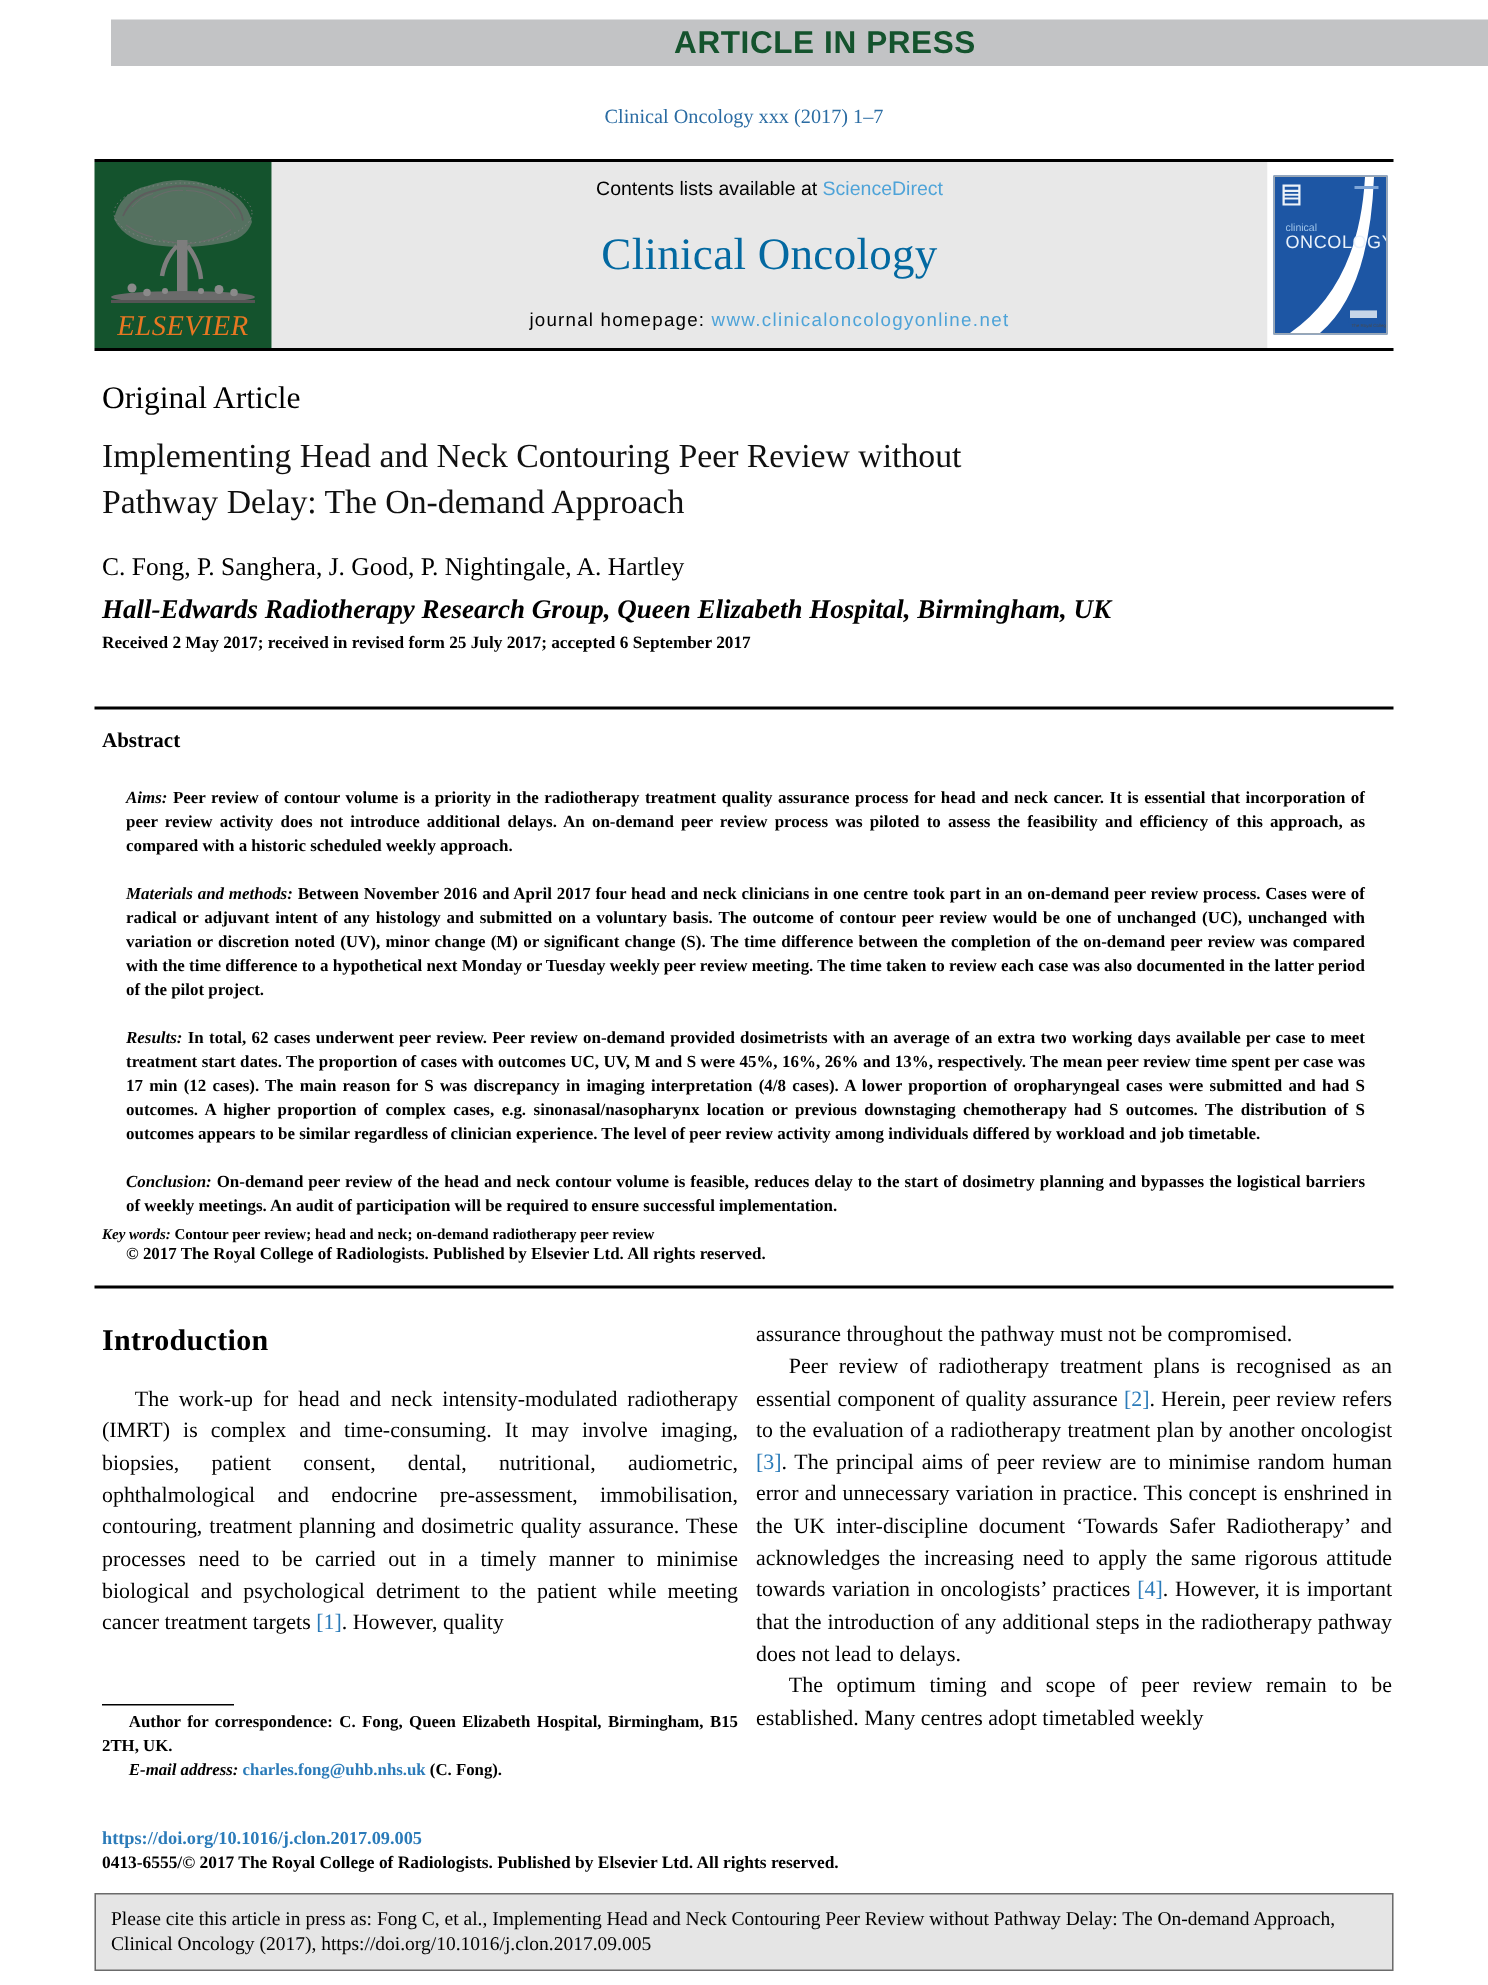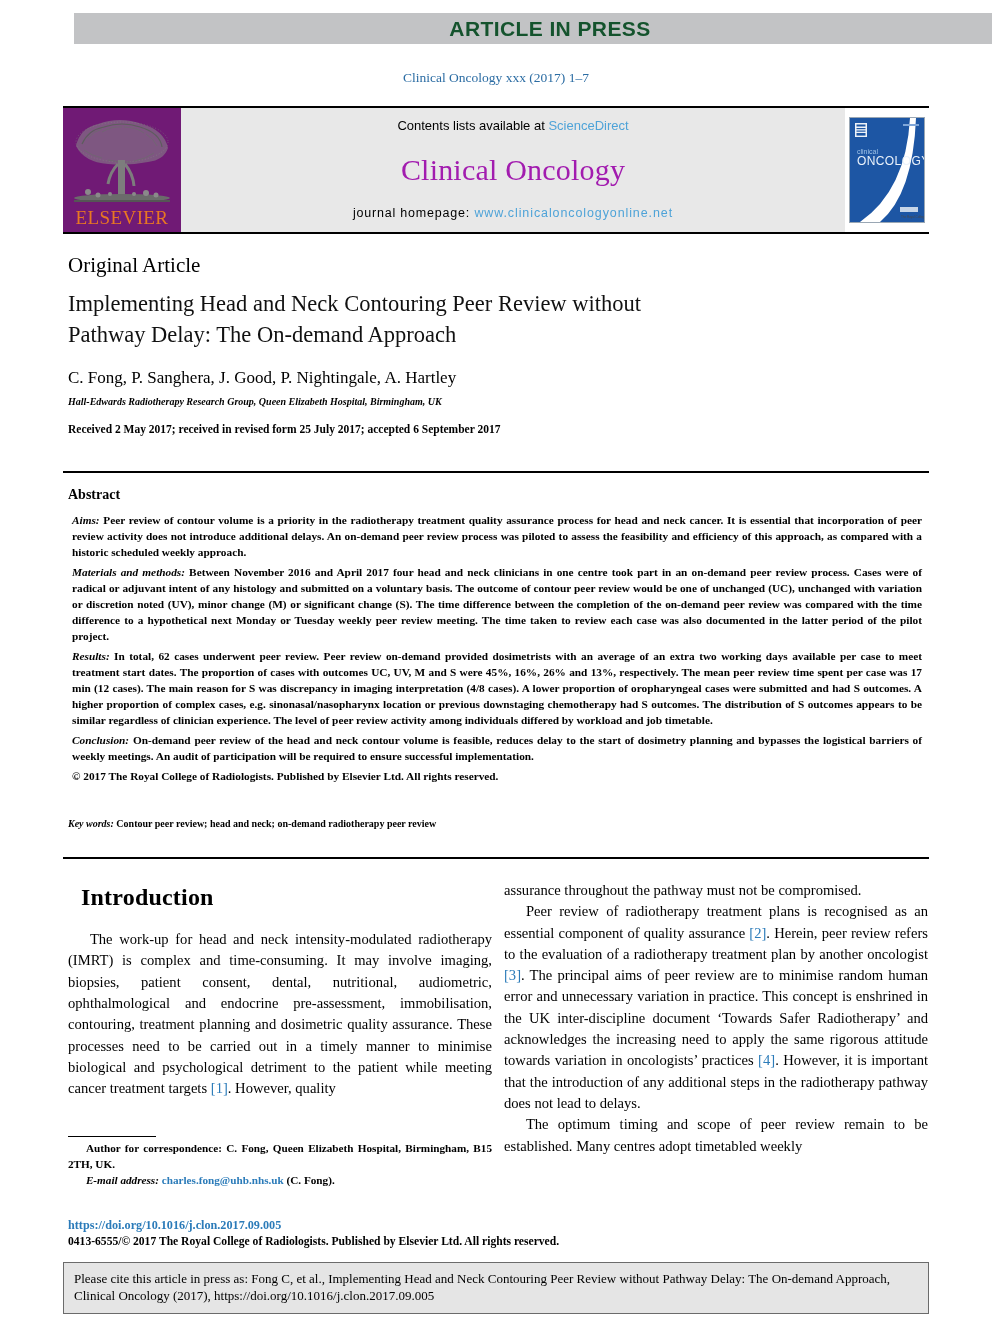--- a/index.html
+++ b/index.html
@@ -57,28 +57,29 @@
     border-bottom: 2.5px solid #000;
     padding: 0;
     box-sizing: content-box;
     display: flex;
     align-items: stretch;
     height: 124px;
   }
   .elsevier-logo {
     width: 118px;
     flex: 0 0 118px;
-    background: #701a75;
+    background: #14532d;
     position: relative;
     display: flex;
     flex-direction: column;
     justify-content: flex-end;
     align-items: center;
     padding-bottom: 2px;
     box-sizing: border-box;
+    font-style: italic;
   }
   .elsevier-tree {
     width: 108px;
     height: 92px;
     margin-top: 4px;
   }
   .elsevier-word {
     font-family: "Liberation Serif", serif;
     font-size: 19px;
     letter-spacing: 0.4px;
@@ -100,21 +101,21 @@
     font-family: "Liberation Sans", sans-serif;
     font-size: 13px;
     color: #000;
   }
   .contents-line .sd {
     color: #4ea3d8;
   }
   .journal-name {
     font-family: "Liberation Serif", serif;
     font-size: 30px;
-    color: #a21caf;
+    color: #0369a1;
     letter-spacing: 0.2px;
   }
   .homepage-line {
     font-family: "Liberation Sans", sans-serif;
     font-size: 12.5px;
     letter-spacing: 0.8px;
     color: #000;
   }
   .homepage-line .url {
     color: #4ea3d8;
@@ -160,21 +161,21 @@
     top: 368px;
     width: 700px;
     font-size: 17px;
     color: #000;
   }
   .art-affil {
     position: absolute;
     left: 68px;
     top: 396px;
     width: 760px;
-    font-size: 10px;
+    font-size: 18px;
     font-style: italic;
     font-weight: bold;
     color: #000;
   }
   .art-dates {
     position: absolute;
     left: 68px;
     top: 423px;
     width: 760px;
     font-size: 11.5px;
@@ -202,21 +203,21 @@
     position: absolute;
     left: 68px;
     top: 508px;
     width: 858px;
     font-size: 11.3px;
     line-height: 1.42;
     text-align: justify;
     font-weight: bold;
   }
   .abstract-body p {
-    margin: 4px;
+    margin: 16px;
   }
   .abstract-body .lbl {
     font-style: italic;
   }
   .keywords {
     position: absolute;
     left: 68px;
     top: 818px;
     width: 858px;
     font-size: 10px;
@@ -229,23 +230,23 @@
     position: absolute;
     top: 880px;
     width: 424px;
     font-size: 14.6px;
     line-height: 1.46;
     text-align: justify;
   }
   .col-left { left: 68px; }
   .col-right { left: 504px; }
   .col h2 {
-    font-size: 24px;
-    font-weight: bold;
-    margin: 0 0 14px 13px;
+    font-size: 20px;
+    font-weight: bold;
+    margin: 0 0 14px 0;
     letter-spacing: 0.2px;
   }
   .col p {
     margin: 0;
     text-indent: 1.5em;
   }
   .col p.noindent { text-indent: 0; }
   .ref {
     color: #2b7bb9;
   }

